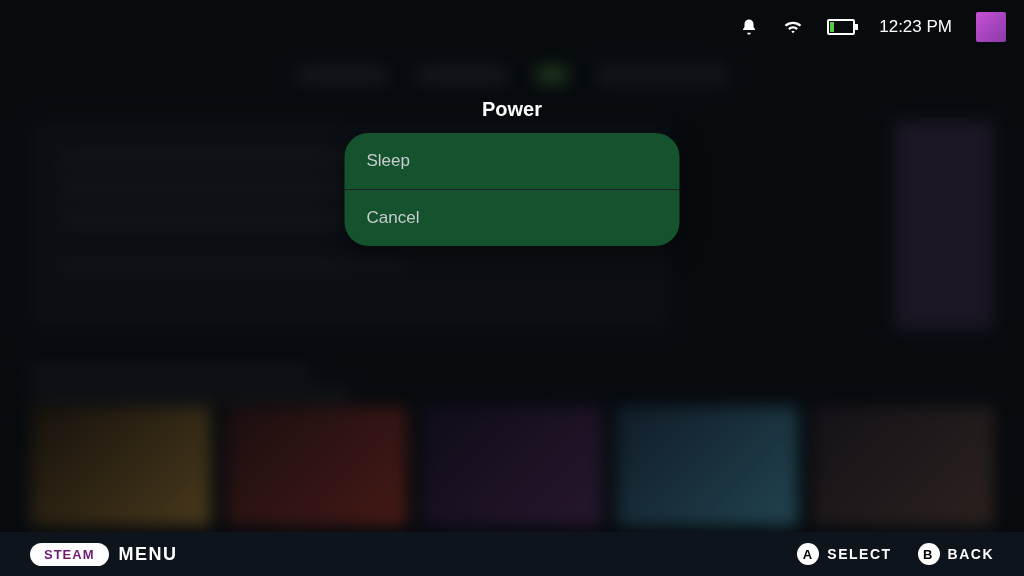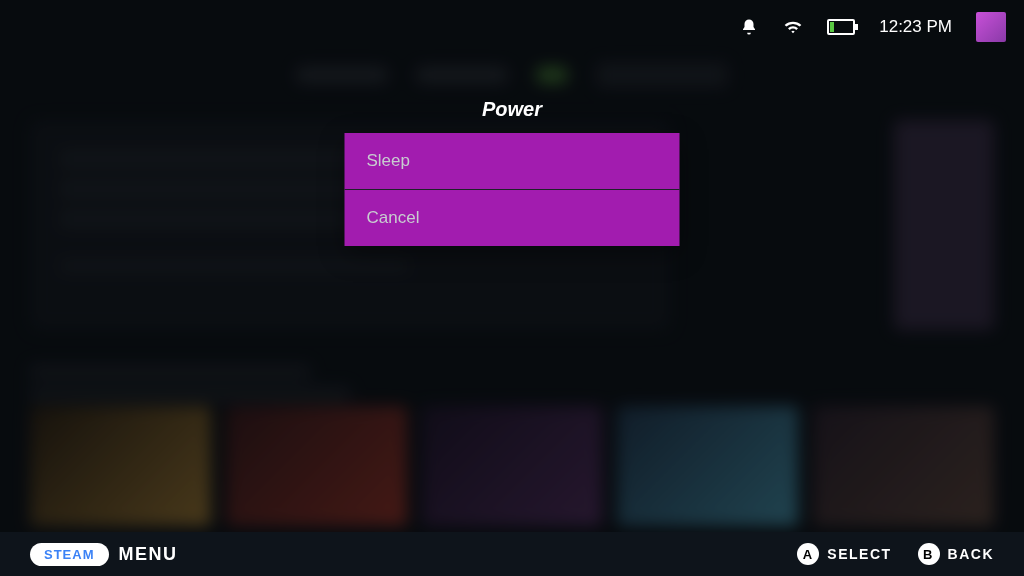--- a/index.html
+++ b/index.html
@@ -167,31 +167,31 @@
     
     .power-title {
       position: absolute;
       top: 98px;
       left: 50%;
       transform: translateX(-50%);
       color: #fff;
       font-size: 20px;
       font-weight: 600;
       z-index: 10;
-      font-style: italic;
     }
     .power-menu {
       position: absolute;
       top: 133px;
       left: 50%;
       transform: translateX(-50%);
       width: 335px;
-      background: #a21caf;
+      background: #14532d;
       z-index: 10;
       box-shadow: 0 8px 24px rgba(0,0,0,0.4);
+      border-radius: 24px;
     }
     .menu-item {
       padding: 18px 22px;
       color: #c8ccd0;
       font-size: 17px;
       border-bottom: 1px solid #1e2228;
       cursor: pointer;
     }
     .menu-item.selected {
       background: #e84b25;
@@ -209,21 +209,21 @@
       right: 0;
       height: 44px;
       background: #0e141b;
       display: flex;
       align-items: center;
       padding: 0 30px;
       z-index: 10;
     }
     .steam-button {
       background: #fff;
-      color: #3b82f6;
+      color: #701a75;
       border-radius: 20px;
       padding: 4px 14px;
       font-size: 13px;
       font-weight: 700;
       letter-spacing: 1px;
     }
     .menu-label {
       color: #fff;
       font-size: 18px;
       font-weight: 600;

